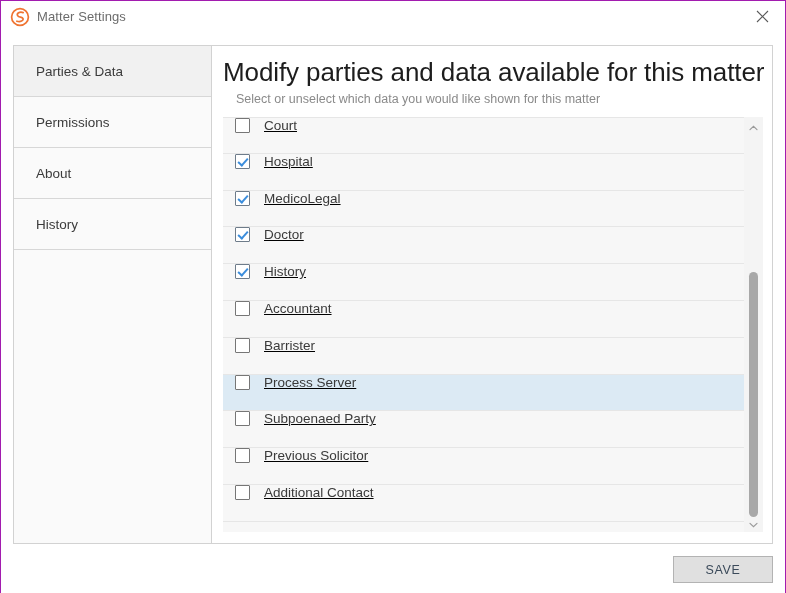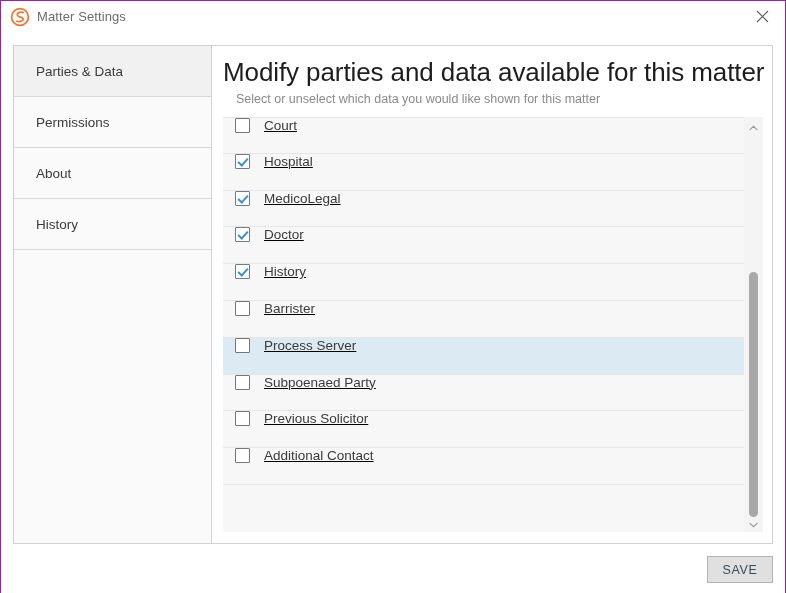--- a/index.html
+++ b/index.html
@@ -214,21 +214,21 @@
     left: 0;
     top: 553px;
     width: 784px;
     height: 39px;
     background: #ffffff;
   }
   .save-btn {
     position: absolute;
     right: 12px;
     top: 2px;
-    width: 66px;
+    width: 100px;
     height: 27px;
     box-sizing: border-box;
     background: #e0e0e0;
     border: 1px solid #b3b3b3;
     color: #3b4a5a;
     font-size: 12.5px;
     letter-spacing: .6px;
     font-family: "Liberation Sans", sans-serif;
     display: flex;
     align-items: center;
@@ -307,20 +307,24 @@
             <span class="cb checked"></span>
             <span class="row-label">MedicoLegal</span>
           </div>
           <div class="row">
             <span class="cb checked"></span>
             <span class="row-label">Doctor</span>
           </div>
           <div class="row">
             <span class="cb checked"></span>
             <span class="row-label">History</span>
+          </div>
+          <div class="row">
+            <span class="cb"></span>
+            <span class="row-label">Accountant</span>
           </div>
           <div class="row">
             <span class="cb"></span>
             <span class="row-label">Barrister</span>
           </div>
           <div class="row hovered">
             <span class="cb"></span>
             <span class="row-label">Process Server</span>
           </div>
           <div class="row">

